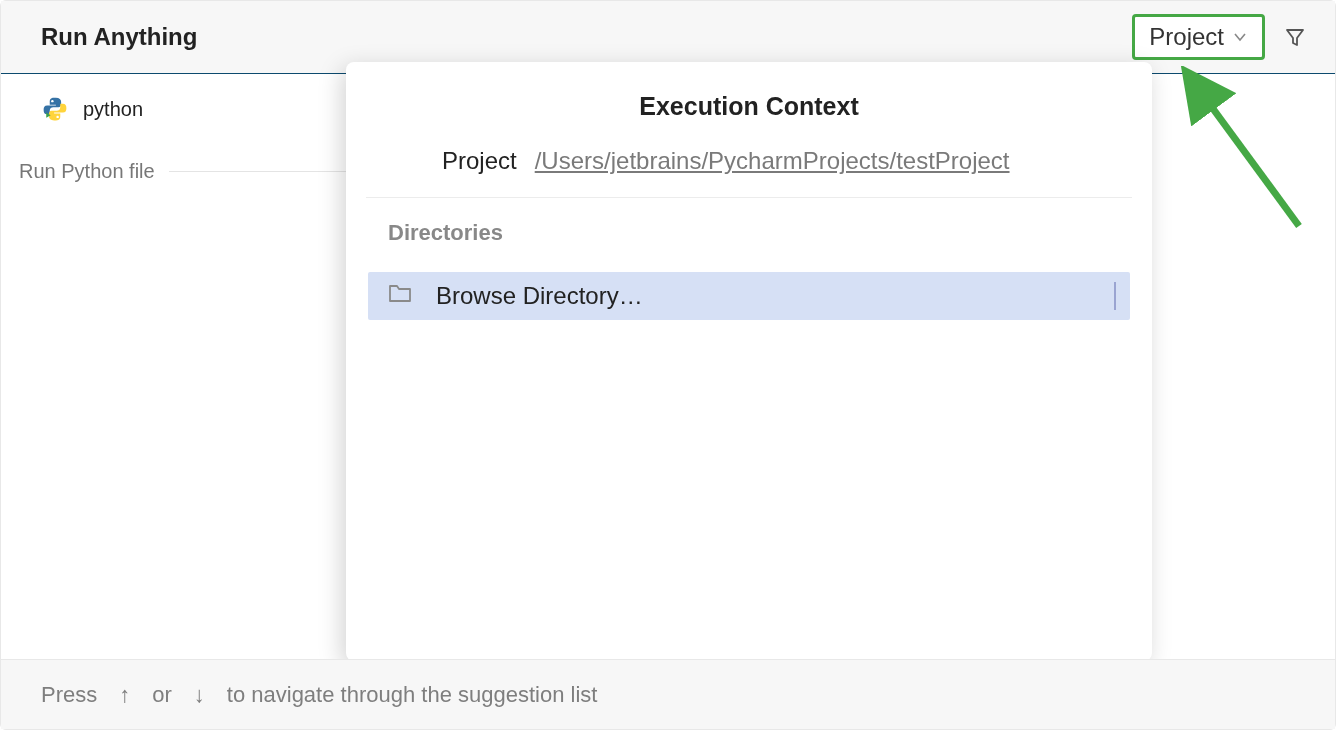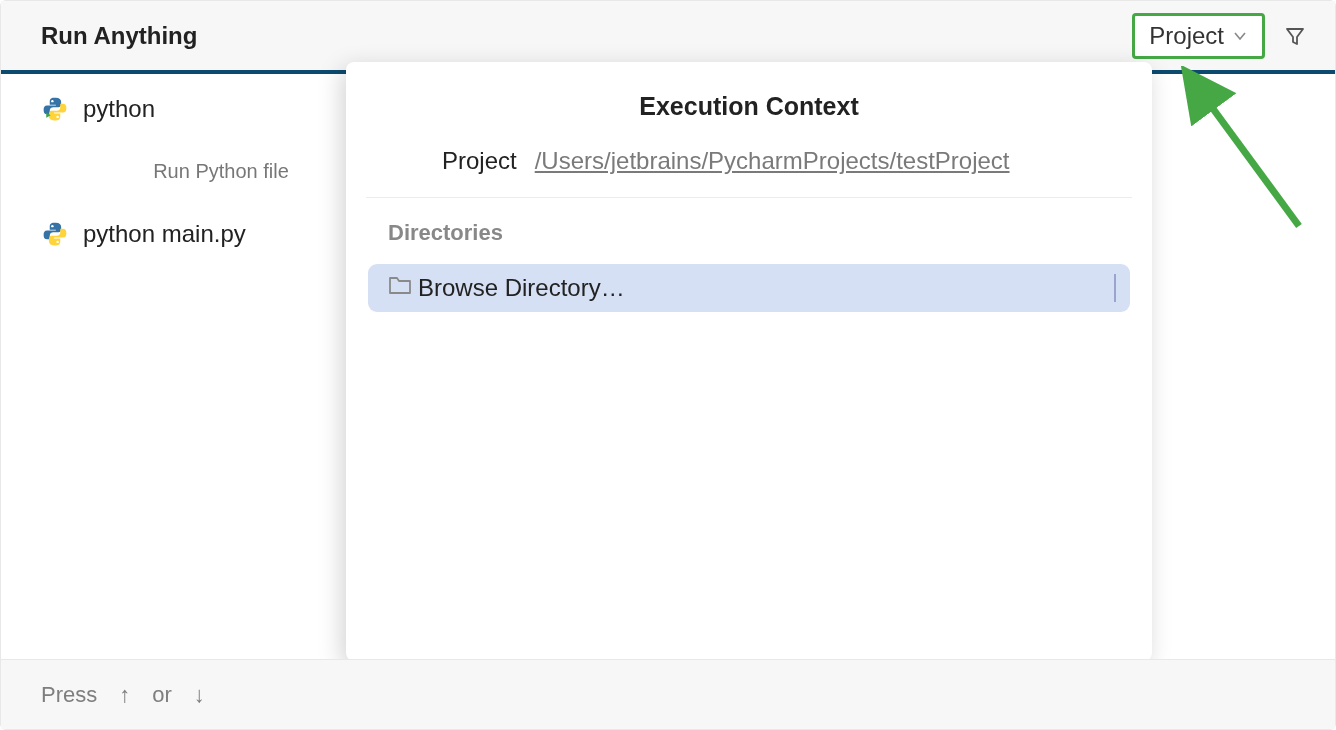--- a/index.html
+++ b/index.html
@@ -1,43 +1,43 @@
 <!DOCTYPE html>
 <html><head>
 <meta charset="utf-8">
 <style>
   * { box-sizing: border-box; margin: 0; padding: 0; }
   html, body { width: 1336px; height: 730px; font-family: -apple-system, "Segoe UI", Arial, sans-serif; background: #fff; overflow: hidden; }
   .root { position: relative; width: 1336px; height: 730px; background: #fff; border: 1px solid #e8e8e8; border-radius: 6px; }
 
   
-  .header { height: 73px; background: #f7f7f7; border-bottom: 4px solid #0c4a6e; display: flex; align-items: center; padding: 0 28px 0 40px; }
+  .header { height: 73px; background: #f7f7f7; border-bottom: 1px solid #0c4a6e; display: flex; align-items: center; padding: 0 28px 0 40px; }
   .header-title { font-size: 24px; font-weight: 700; color: #222; flex: 1; }
   .project-btn { display: flex; align-items: center; gap: 8px; font-size: 24px; color: #333; padding: 6px 14px; border: 3px solid #45a845; border-radius: 4px; background: #fff; cursor: pointer; }
   .project-btn .chev { color:#888; }
   .filter-btn { margin-left: 18px; color:#555; cursor:pointer; display:flex; align-items:center; }
 
   
   .left-col { position:absolute; left:0; top:73px; width: 440px; }
-  .suggestion-row { display:flex; align-items:center; gap:14px; height:70px; padding-left:40px; font-size:24px; color:#222; cursor:pointer; }
-  .section-label-row { display:flex; align-items:center; padding: 16px 18px 16px 18px; flex-direction: column; }
+  .suggestion-row { display:flex; align-items:center; gap:14px; height:70px; padding-left:40px; font-size:20px; color:#222; cursor:pointer; }
+  .section-label-row { display:flex; align-items:center; padding: 16px 18px 16px 18px; }
   .section-label { font-size:20px; color:#777; white-space:nowrap; }
   .section-line { flex:1; height:1px; background:#e4e4e4; margin-left:14px; }
 
   
   .py-icon { width:28px; height:28px; position:relative; }
 
   
   .popover { position:absolute; left:345px; top:61px; width:806px; height:599px; background:#fff; border-radius:8px; box-shadow: -4px 6px 24px rgba(0,0,0,0.18); display:flex; flex-direction:column; }
   .pop-title { text-align:center; font-size:25px; font-weight:700; color:#222; padding:30px 0 26px; }
   .pop-path-row { display:flex; gap:18px; font-size:24px; padding: 0 0 22px 76px; border-bottom:1px solid #ececec; margin: 0 20px; }
   .pop-path-label { color:#222; }
   .pop-path-value { color:#7a7a7a;text-decoration:underline; }
-  .pop-section-h { font-size:22px; font-weight:600; color:#888; padding:22px 0 18px 42px; }
-  .browse-row { display:flex; align-items:center; gap:6px; height:48px; margin:0 22px; padding-left:20px; background:#d6e0f5; border-radius:9px; font-size:24px; color:#222; cursor:pointer; position:relative; }
+  .pop-section-h { font-size:22px; font-weight:600; color:#888; padding:22px 0 26px 42px; }
+  .browse-row { display:flex; align-items:center; gap:24px; height:48px; margin:0 22px; padding-left:20px; background:#d6e0f5; border-radius:2px; font-size:24px; color:#222; cursor:pointer; position:relative; }
   .browse-caret { position:absolute; right:14px; width:2px; height:28px; background:#9aa4d1; }
 
   
   .footer { position:absolute; left:0; right:0; bottom:0; height:70px; background:#f7f7f7; border-top:1px solid #e8e8e8; display:flex; align-items:center; padding-left:40px; font-size:22px; color:#7e7e7e; gap:22px; }
   .key-glyph { font-weight:400; color:#7e7e7e; }
 
   
   .annotation-arrow { position:absolute; left:1168px; top:65px; width:140px; height:170px; pointer-events:none; }
 
   .folder-icon { color:#8a8a8a; flex-shrink:0; }
@@ -76,31 +76,20 @@
         </svg>
       </span>
       <span>python</span>
     </div>
 
     <div class="section-label-row">
       <span class="section-label">Run Python file</span>
       <span class="section-line"></span>
     </div>
 
-    <div class="suggestion-row">
-      <span class="py-icon">
-        <svg width="28" height="28" viewBox="0 0 32 32">
-          <path d="M15 3 C10 3 10 6 10 8 V11 H17 V12 H7 C4 12 3 14 3 17 C3 20 4 22 7 22 H10 V18 C10 15 12 14 14 14 H20 C22 14 23 12 23 10 V8 C23 5 21 3 17 3 Z" fill="#3572A5"></path>
-          <circle cx="13" cy="7" r="1.4" fill="#fff"></circle>
-          <path d="M17 29 C22 29 22 26 22 24 V21 H15 V20 H25 C28 20 29 18 29 15 C29 12 28 10 25 10 H22 V14 C22 17 20 18 18 18 H12 C10 18 9 20 9 22 V24 C9 27 11 29 15 29 Z" fill="#FFD43B"></path>
-          <circle cx="19" cy="25" r="1.4" fill="#fff"></circle>
-        </svg>
-      </span>
-      <span>python main.py</span>
-    </div>
   </div>
 
   <div class="popover">
     <div class="pop-title">Execution Context</div>
     <div class="pop-path-row">
       <span class="pop-path-label">Project</span>
       <span class="pop-path-value">/Users/jetbrains/PycharmProjects/testProject</span>
     </div>
     <div class="pop-section-h">Directories</div>
     <div class="browse-row">
@@ -112,20 +101,21 @@
       <span>Browse Directory…</span>
       <span class="browse-caret"></span>
     </div>
   </div>
 
   <div class="footer">
     <span>Press</span>
     <span class="key-glyph">↑</span>
     <span>or</span>
     <span class="key-glyph">↓</span>
+    <span>to navigate through the suggestion list</span>
   </div>
 
   <svg class="annotation-arrow" viewBox="0 0 140 170">
     <defs>
       <marker id="ah" markerWidth="8" markerHeight="8" refX="6" refY="4" orient="auto">
         <path d="M0 0 L8 4 L0 8 Z" fill="#45a845"></path>
       </marker>
     </defs>
     <line x1="130" y1="160" x2="20" y2="10" stroke="#45a845" stroke-width="7" marker-end="url(#ah)"></line>
   </svg>

